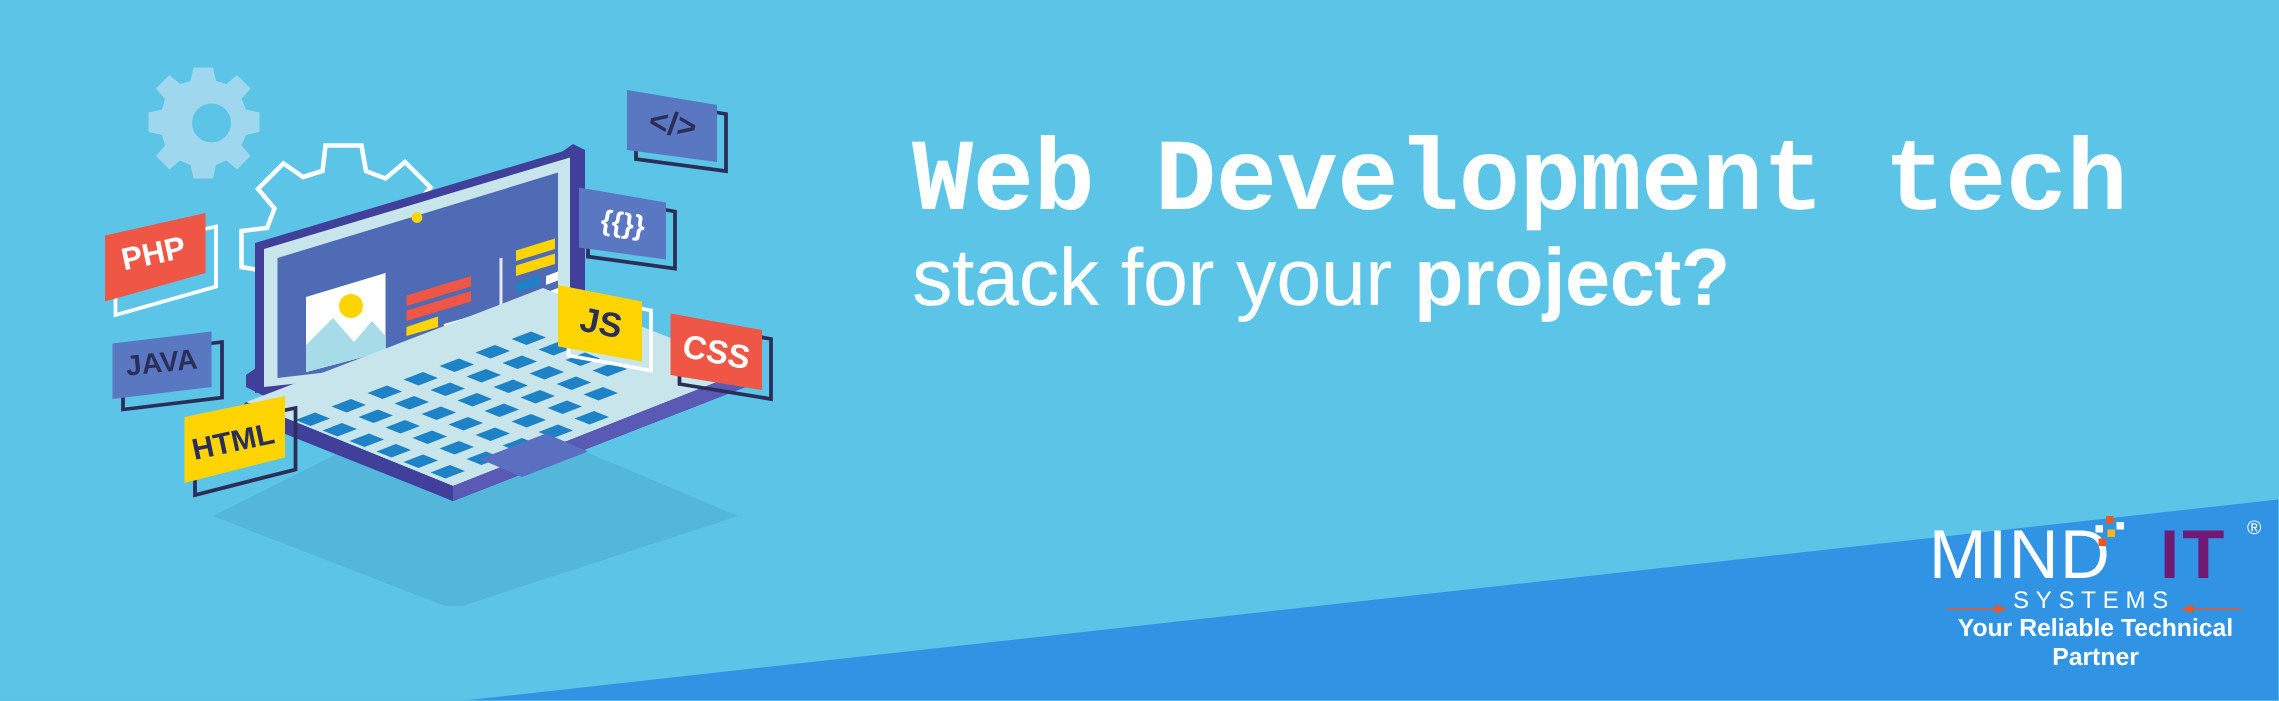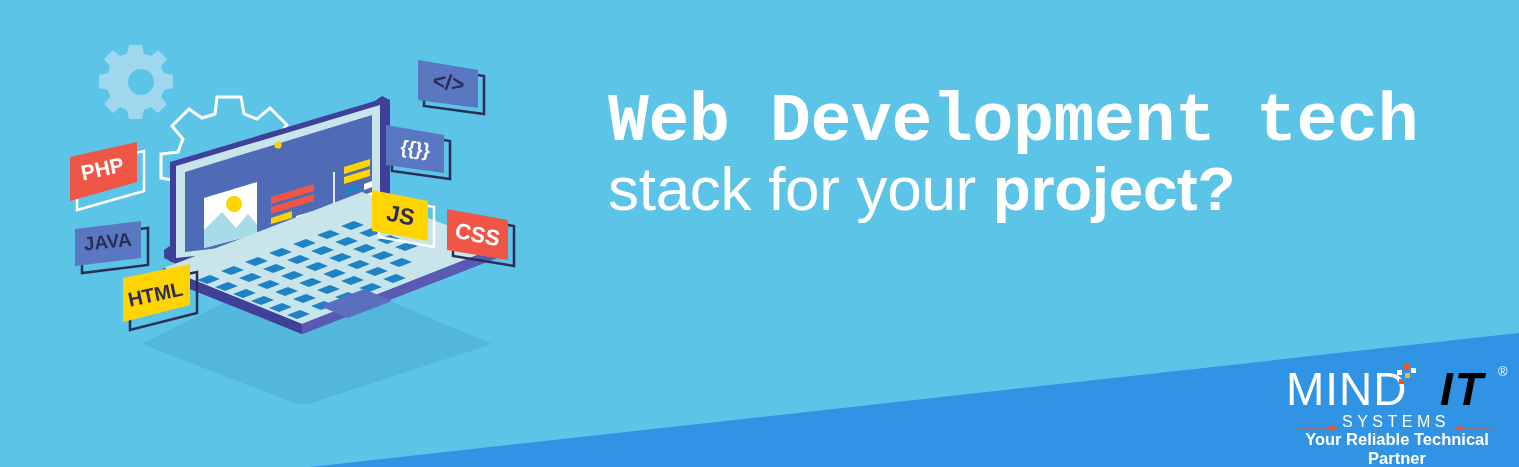--- a/index.html
+++ b/index.html
@@ -14,25 +14,25 @@
   .band{position:absolute;left:0;top:0;width:1519px;height:467px;}
 
   
   .headline{
     position:absolute;left:608px;top:88px;width:800px;
     color:#ffffff;line-height:1.0;letter-spacing:-0.3px;
   }
   .hl-line{display:block;white-space:nowrap;}
   .l1{font-size:62px;font-weight:300;margin-bottom:2px;}
   .l2{font-size:68px;font-weight:700;margin-bottom:2px;font-family:Liberation Mono, monospace;}
-  .l3{font-size:62px;font-weight:300;}
+  .l3{font-size:54px;font-weight:300;}
   .l3 b{font-weight:700;}
 
   
-  .logo{position:absolute;left:1286px;top:366px;width:220px;height:92px;}
+  .logo{position:absolute;left:1286px;top:346px;width:220px;height:92px;}
   .logo-main{position:relative;height:48px;}
   .logo-word{
     position:absolute;left:0;top:-4px;
     font-size:46px;font-weight:400;color:#ffffff;letter-spacing:1px;
     font-family:"Liberation Sans",sans-serif;
   }
   .logo-it{
     position:absolute;left:154px;top:-4px;
     font-size:46px;font-weight:700;color:#f4541f;letter-spacing:2px;
   }
@@ -253,21 +253,21 @@
   <div class="logo">
     <div class="logo-main">
       <span class="logo-word">MIND</span>
       <span class="dots">
         <i class="dot" style="left:14px;top:0;background:#f4541f;"></i>
         <i class="dot" style="left:21px;top:4px;background:#ffffff;"></i>
         <i class="dot" style="left:7px;top:6px;background:#ffffff;"></i>
         <i class="dot" style="left:15px;top:9px;background:#ffb51f;"></i>
         <i class="dot" style="left:9px;top:15px;background:#f4541f;"></i>
       </span>
-      <span class="logo-it" style="color: #000000; font-style: italic;">IT</span>
+      <span class="logo-it" style="color: #701a75;">IT</span>
       <span class="logo-reg">®</span>
     </div>
     <div class="logo-systems">
       <span class="sys-rule">
         <svg width="40" height="8" viewBox="0 0 40 8">
             <line x1="0" y1="4" x2="36" y2="4" stroke="#f4541f" stroke-width="1"></line>
             <polygon points="40,4 32,1 32,7" fill="#f4541f"></polygon>
           </svg>
       </span>
       <span class="sys-txt">SYSTEMS</span>

